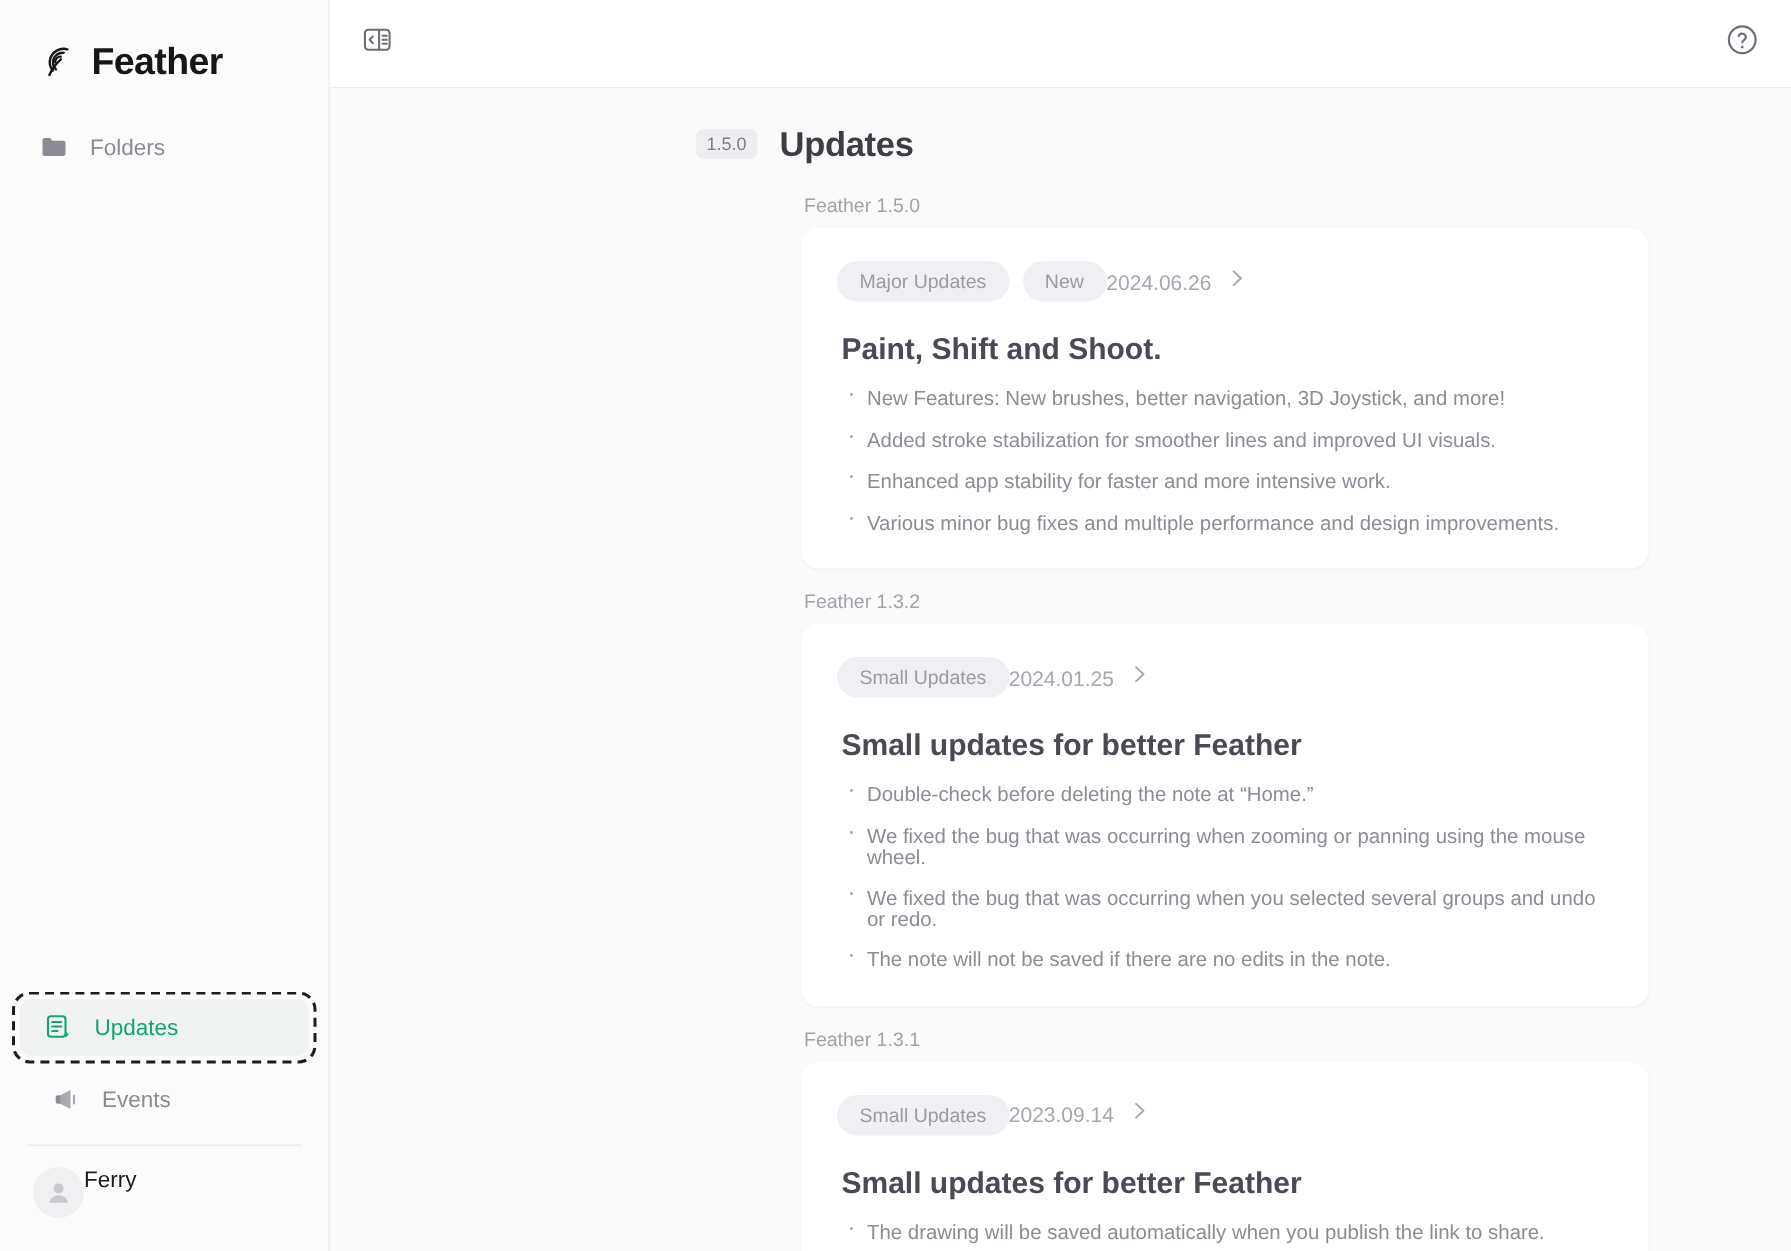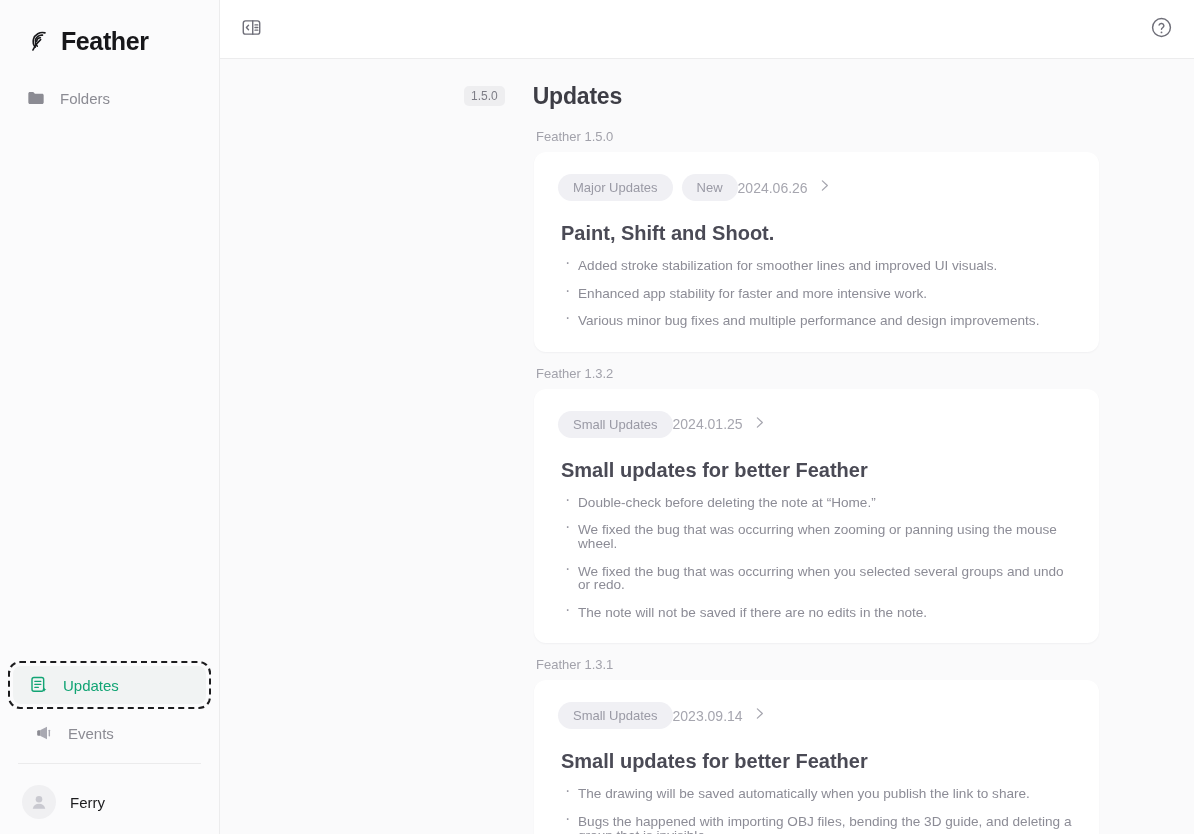--- a/index.html
+++ b/index.html
@@ -69,22 +69,21 @@
 
   .nav-item.plain-bottom { margin: 0 18px; padding-left: 16px; }
 
   .sidebar-divider {
     height: 1px;
     background: #ebebec;
     margin: 12px 18px 0 18px;
   }
   .user-row {
     display: flex;
-    align-items: center;
-    gap: 14px;
+    align-items: flex-start;
     padding: 14px 0 0 22px;
     height: 62px;
     cursor: pointer;
   }
   .avatar {
     width: 34px; height: 34px; border-radius: 50%;
     background: #f0f0f2;
     display: flex; align-items: center; justify-content: center;
     flex: 0 0 34px;
   }
@@ -110,21 +109,21 @@
 
   .content {
     height: 775px;
     overflow: hidden;
     background: #fafafb;
     padding-top: 0;
   }
   .page-head {
     display: flex;
     align-items: center;
-    gap: 28px;
+    gap: 15px;
     padding: 18px 0 0 244px;
     height: 56px;
     background: #fafafb;
   }
   .version-chip {
     background: #eeeef0;
     color: #7d7d86;
     font-size: 12px;
     border-radius: 5px;
     padding: 4px 7px;
@@ -309,20 +308,21 @@
                 <span class="date">2024.06.26</span>
                 <span>
                   <svg viewBox="0 0 24 24" width="17" height="17" fill="none" stroke="#a6a6af" stroke-width="1.8" stroke-linecap="round" stroke-linejoin="round">
                       <path d="M9 5.5l7 6.5-7 6.5"></path>
                     </svg>
                 </span>
               </div>
             </div>
             <div class="card-title">Paint, Shift and Shoot.</div>
             <ul class="bullets">
+              <li>New Features: New brushes, better navigation, 3D Joystick, and more!</li>
               <li>Added stroke stabilization for smoother lines and improved UI visuals.</li>
               <li>Enhanced app stability for faster and more intensive work.</li>
               <li>Various minor bug fixes and multiple performance and design improvements.</li>
             </ul>
           </div>
         </div>
 
         <div class="group">
           <div class="group-label">Feather 1.3.2</div>
           <div class="card">

